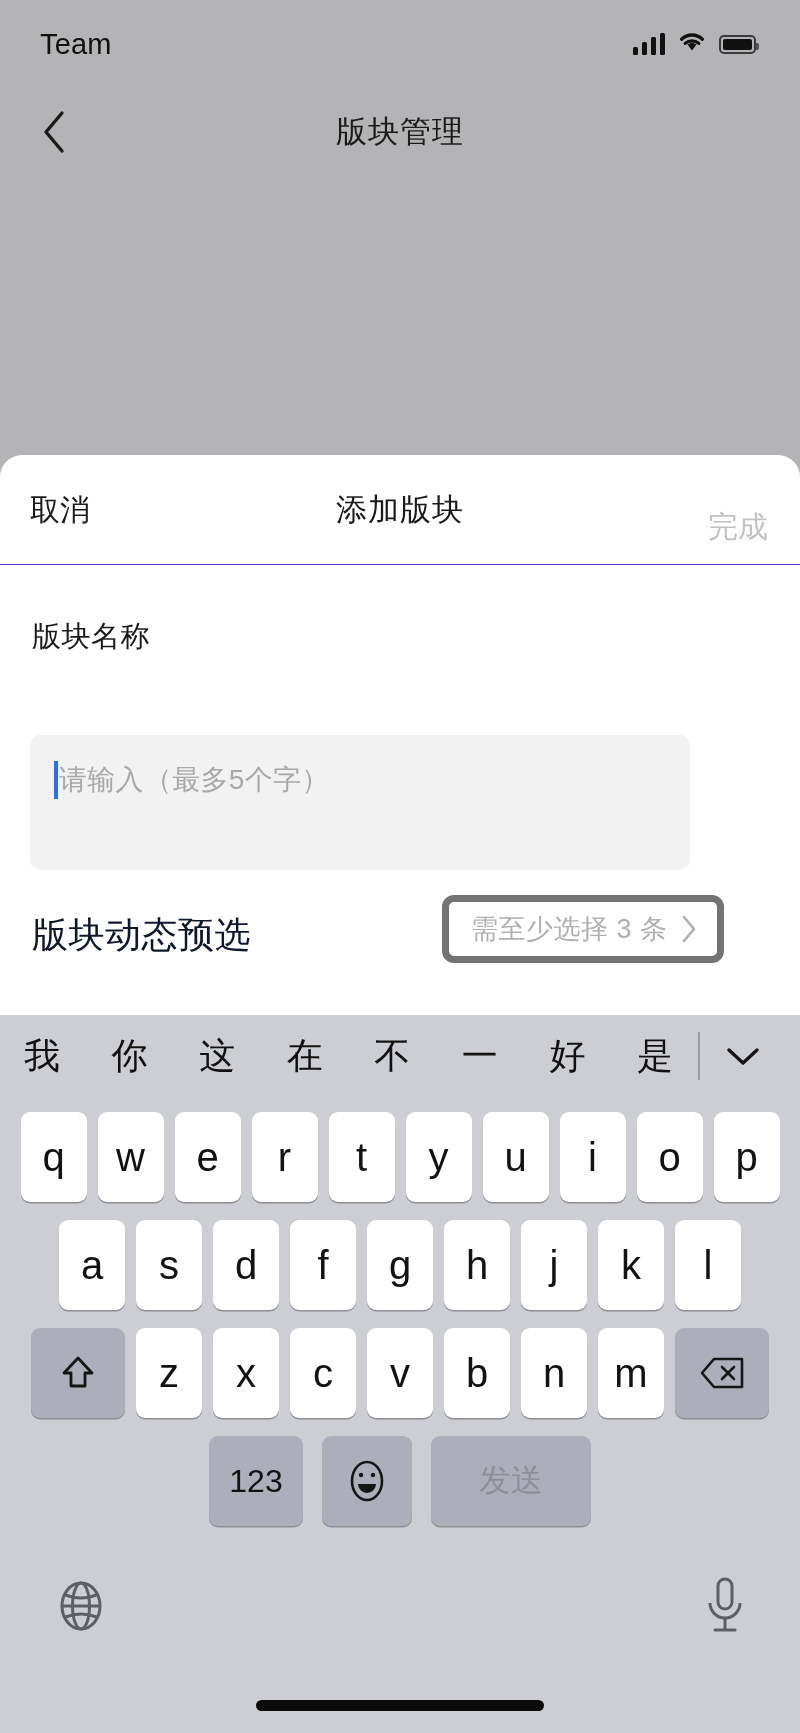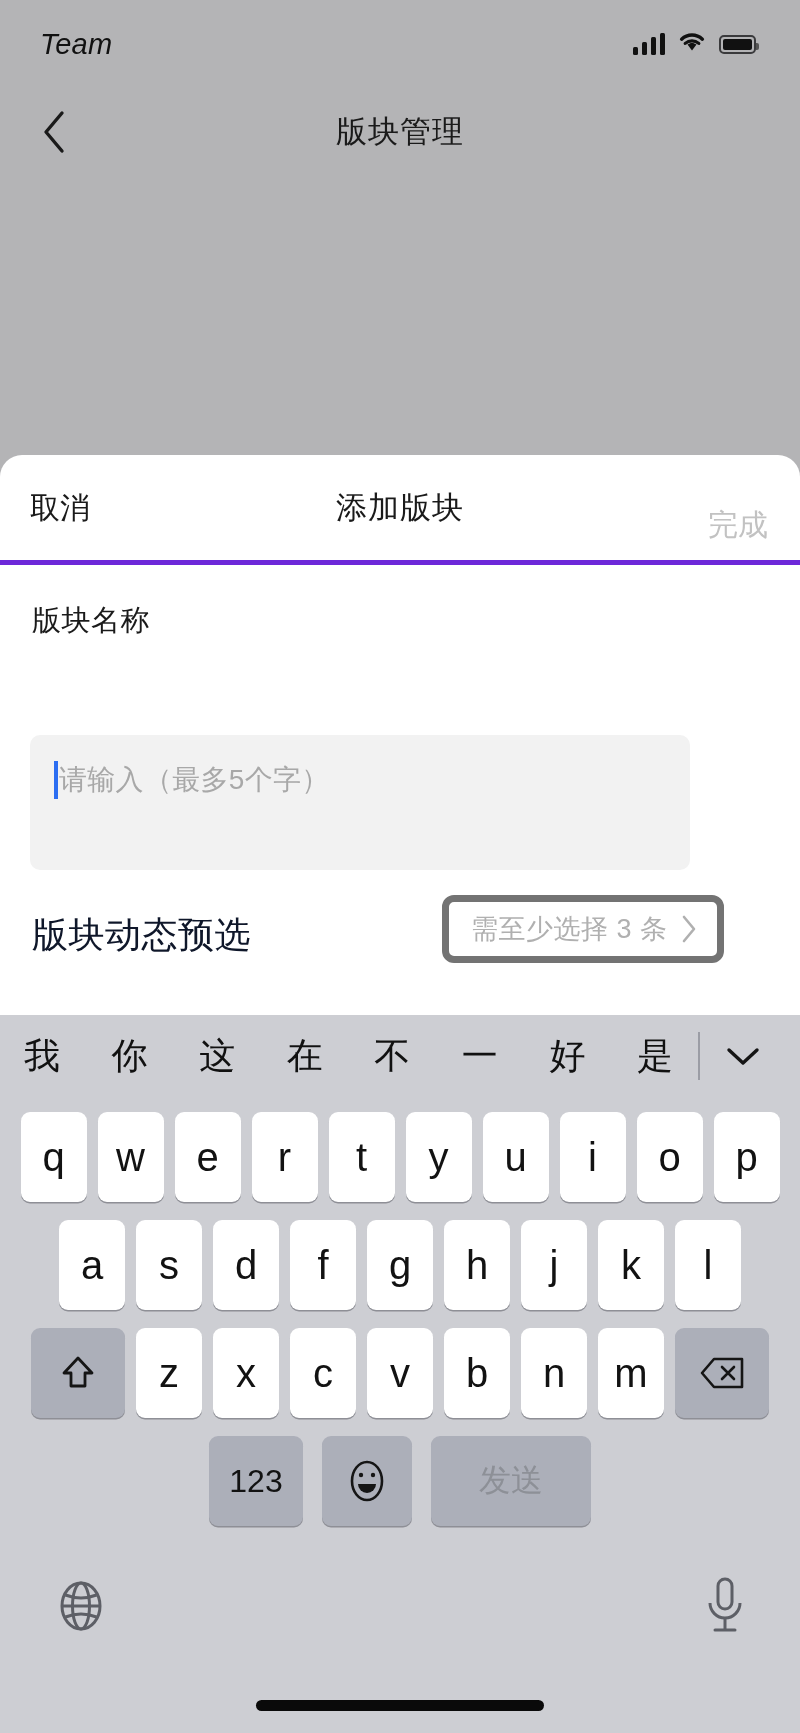--- a/index.html
+++ b/index.html
@@ -15,21 +15,20 @@
     background: #b4b4b6;
   }
 
   
   #status-bar {
     position: absolute; top: 0; left: 0;
     width: 800px; height: 88px;
     display: flex; align-items: center;
     justify-content: space-between;
     padding: 0 44px 0 40px;
-    font-style: italic;
   }
   #status-carrier {
     font-size: 29px; color: #111; letter-spacing: .2px;
   }
   #status-icons {
     display: flex; align-items: center; gap: 12px;
   }
   .sig-bars { display: flex; align-items: flex-end; gap: 3.5px; height: 22px; }
   .sig-bars i { display: block; width: 5.5px; background: #111; border-radius: 1.5px; }
   .sig-bars i:nth-child(1) { height: 8px; }
@@ -75,41 +74,41 @@
   #sheet {
     position: absolute; top: 455px; left: 0;
     width: 800px; height: 560px;
     background: #ffffff;
     border-radius: 22px 22px 0 0;
     overflow: hidden;
   }
   #sheet-header {
     position: relative;
     height: 110px;
-    border-bottom: 5px solid #6d28d9;
+    border-bottom: 1px solid #6d28d9;
   }
   #sheet-cancel {
     position: absolute; left: 30px; top: 50%;
     transform: translateY(-50%);
     font-size: 30px; color: #1a1a1a;
   }
   #sheet-title {
     position: absolute; left: 0; top: 50%;
     transform: translateY(-50%);
     width: 100%; text-align: center;
     font-size: 31px; color: #1a1a1a; letter-spacing: 1px;
   }
   #sheet-done {
     position: absolute; right: 32px; top: 50%;
     transform: translateY(-50%);
     font-size: 30px; color: #c2c2c2; margin-top: 17px;
   }
 
   #field-label {
-    position: absolute; left: 32px; top: 146px;
+    position: absolute; left: 32px; top: 162px;
     font-size: 29px; color: #1a1a1a; letter-spacing: .5px;
   }
   #name-input-box {
     position: absolute; left: 30px; top: 280px;
     width: 660px; height: 135px;
     background: #f2f2f2; border-radius: 10px;
   }
   #name-input-inner {
     position: absolute; left: 24px; top: 26px;
     display: flex; align-items: center;

